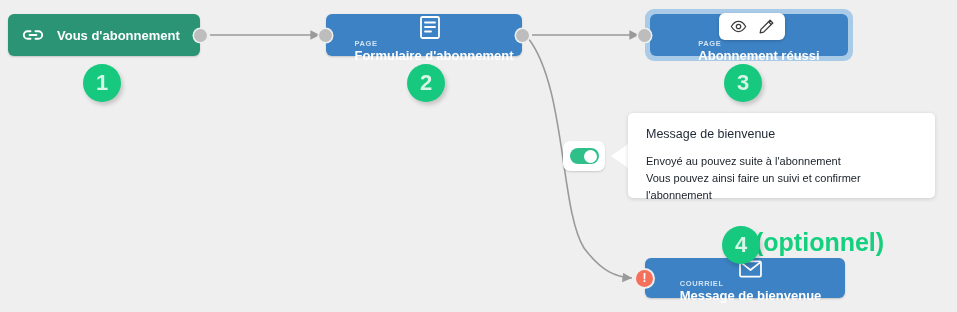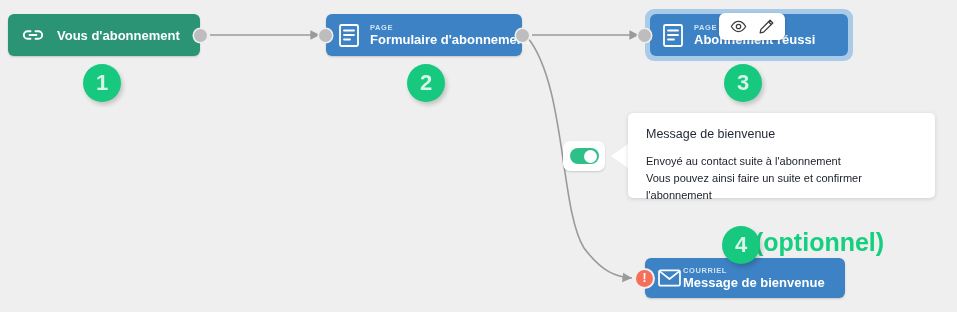--- a/index.html
+++ b/index.html
@@ -31,20 +31,21 @@
     align-items: center;
     border-radius: 6px;
     box-sizing: border-box;
     box-shadow: 0 1px 2px rgba(0,0,0,0.18);
   }
   .node-green {
     background: #2a9474;
   }
   .node-blue {
     background: #3d82c4;
+    flex-direction: column;
   }
   .node-icon {
     display: flex;
     align-items: center;
     justify-content: center;
     flex: 0 0 auto;
   }
   .node-text {
     display: flex;
     flex-direction: column;
@@ -381,22 +382,22 @@
 
   <div id="toggle-wrap">
     <div id="toggle">
       <div class="knob"></div>
     </div>
   </div>
 
   <div id="tooltip-arrow"></div>
   <div id="tooltip">
     <div class="tt-title">Message de bienvenue</div>
-    <div class="tt-line">Envoyé au contact suite à l'abonnement</div>
-    <div class="tt-line">Vous pouvez ainsi faire un suite et confirmer l'abonnement</div>
+    <div class="tt-line">Envoyé au pouvez suite à l'abonnement</div>
+    <div class="tt-line">Vous pouvez ainsi faire un suivi et confirmer l'abonnement</div>
   </div>
 
   <div class="step-badge" id="badge-1">1</div>
   <div class="step-badge" id="badge-2">2</div>
   <div class="step-badge" id="badge-3">3</div>
   <div id="optional-label">(optionnel)</div>
   <div class="step-badge" id="badge-4">4</div>
 
 </div>
 

